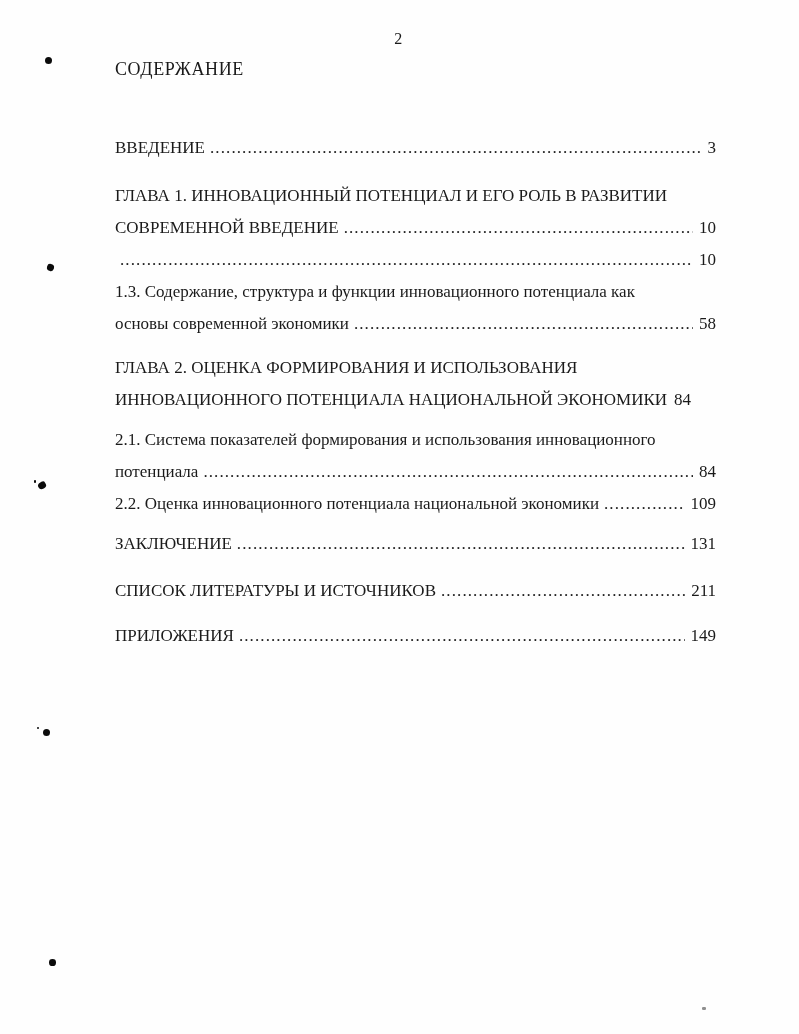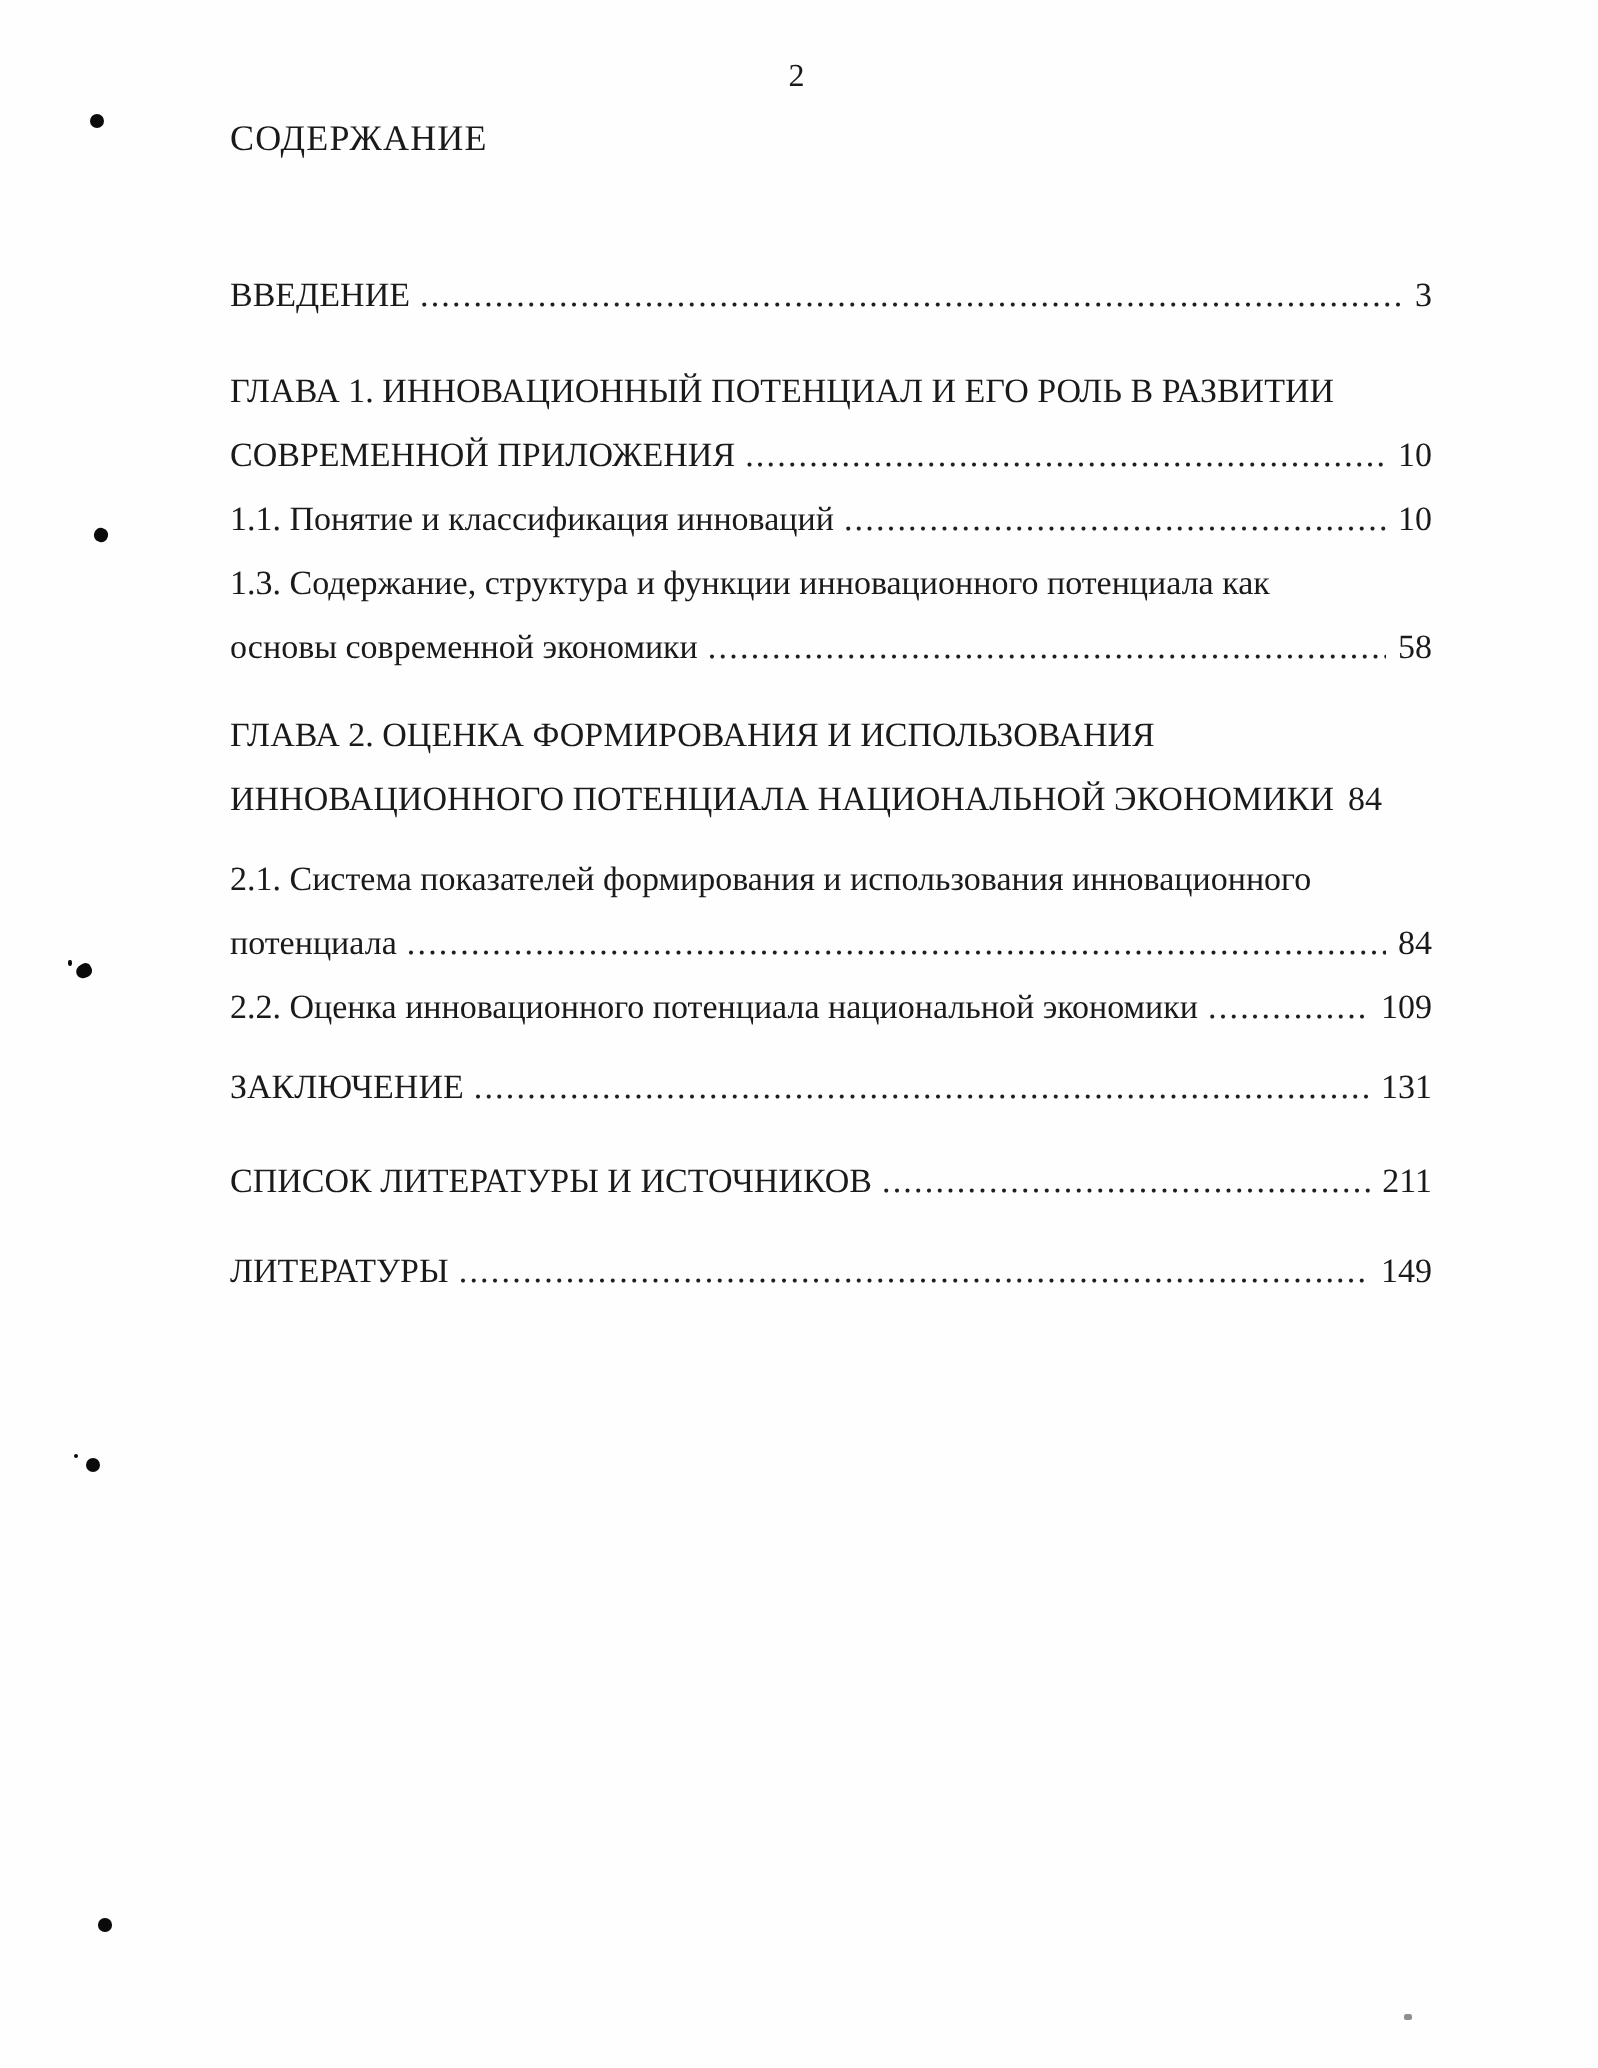--- a/index.html
+++ b/index.html
@@ -124,28 +124,27 @@
         <div class="toc-entry">
           <div class="toc-lastline">
             <span class="toc-text">ВВЕДЕНИЕ</span>
             <span class="leader"></span>
             <span class="pagenum">3</span>
           </div>
         </div>
         <div class="toc-entry gap-16">
           <div class="toc-line">ГЛАВА 1. ИННОВАЦИОННЫЙ ПОТЕНЦИАЛ И ЕГО РОЛЬ В РАЗВИТИИ</div>
           <div class="toc-lastline">
-            <span class="toc-text">СОВРЕМЕННОЙ ПРИЛОЖЕНИЯ</span>
+            <span class="toc-text">СОВРЕМЕННОЙ ВВЕДЕНИЕ</span>
             <span class="leader"></span>
             <span class="pagenum">10</span>
           </div>
         </div>
         <div class="toc-entry">
           <div class="toc-lastline">
-            <span class="toc-text">1.1. Понятие и классификация инноваций</span>
             <span class="leader"></span>
             <span class="pagenum">10</span>
           </div>
         </div>
         <div class="toc-entry">
           <div class="toc-line">1.3. Содержание, структура и функции инновационного потенциала как</div>
           <div class="toc-lastline">
             <span class="toc-text">основы современной экономики</span>
             <span class="leader"></span>
             <span class="pagenum">58</span>
@@ -183,20 +182,20 @@
         </div>
         <div class="toc-entry gap-15">
           <div class="toc-lastline">
             <span class="toc-text">СПИСОК ЛИТЕРАТУРЫ И ИСТОЧНИКОВ</span>
             <span class="leader"></span>
             <span class="pagenum">211</span>
           </div>
         </div>
         <div class="toc-entry gap-13">
           <div class="toc-lastline">
-            <span class="toc-text">ЛИТЕРАТУРЫ</span>
+            <span class="toc-text">ПРИЛОЖЕНИЯ</span>
             <span class="leader"></span>
             <span class="pagenum">149</span>
           </div>
         </div>
       </div>
   </div>
 </div>
 
 </body></html>

